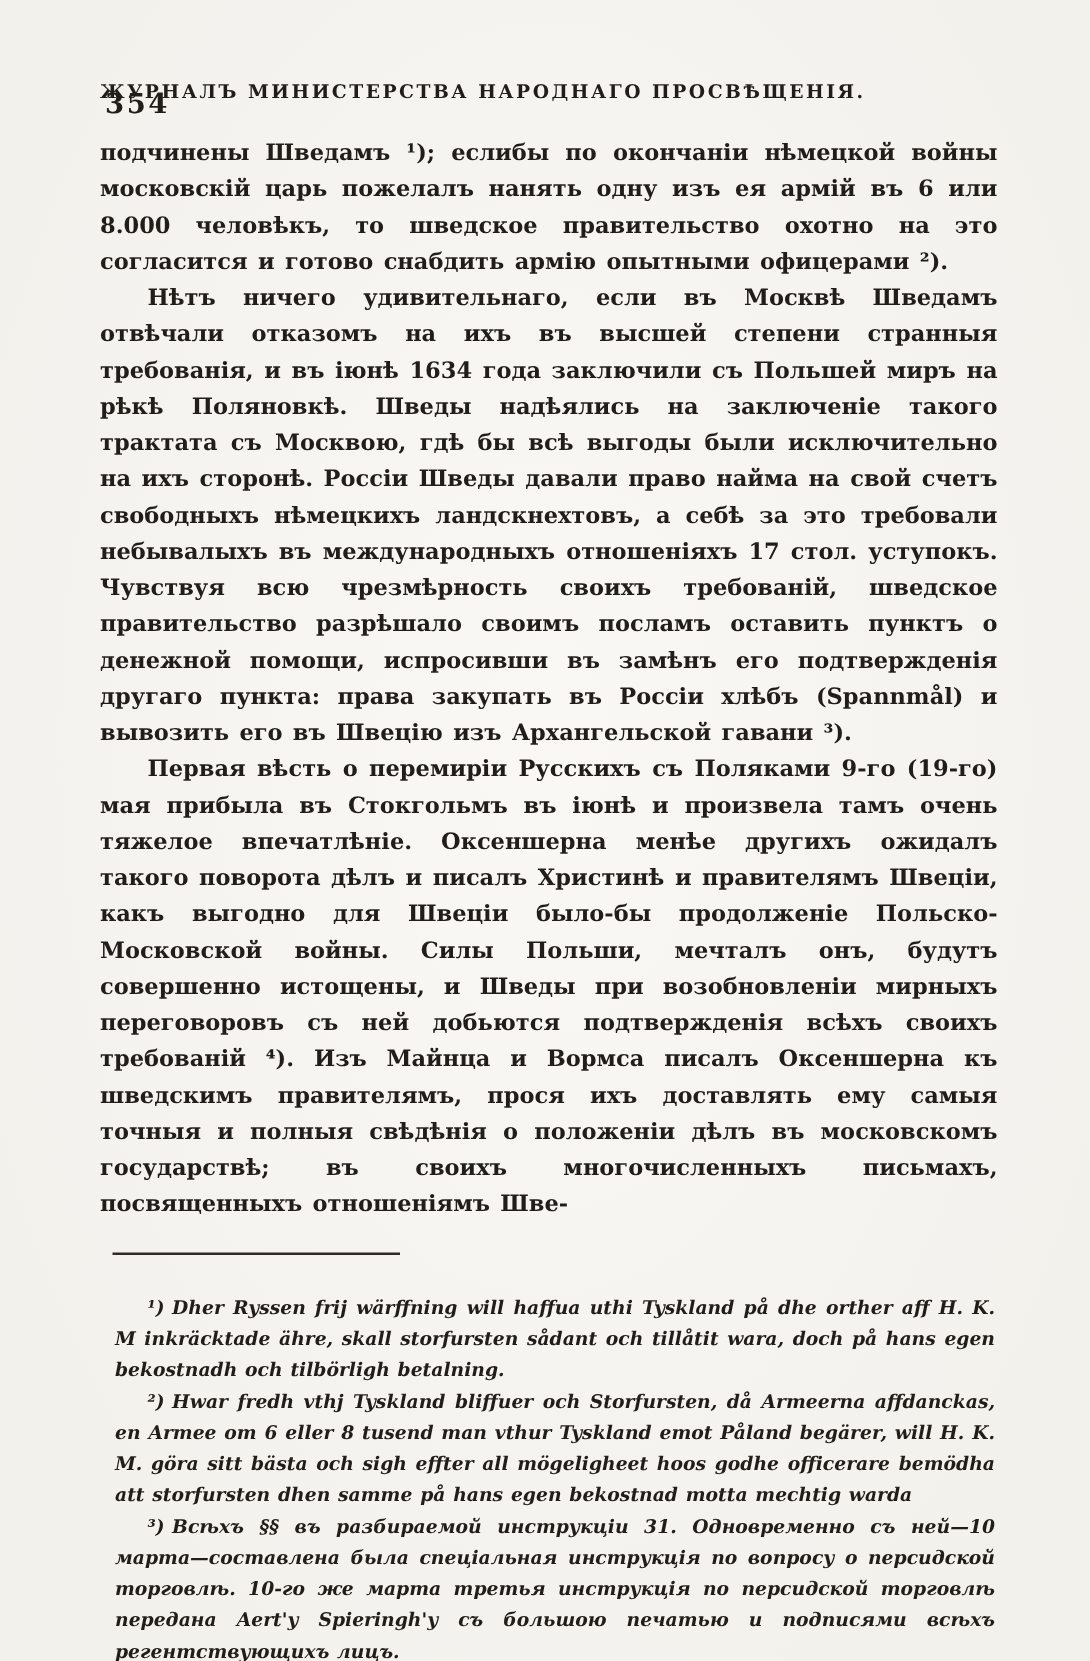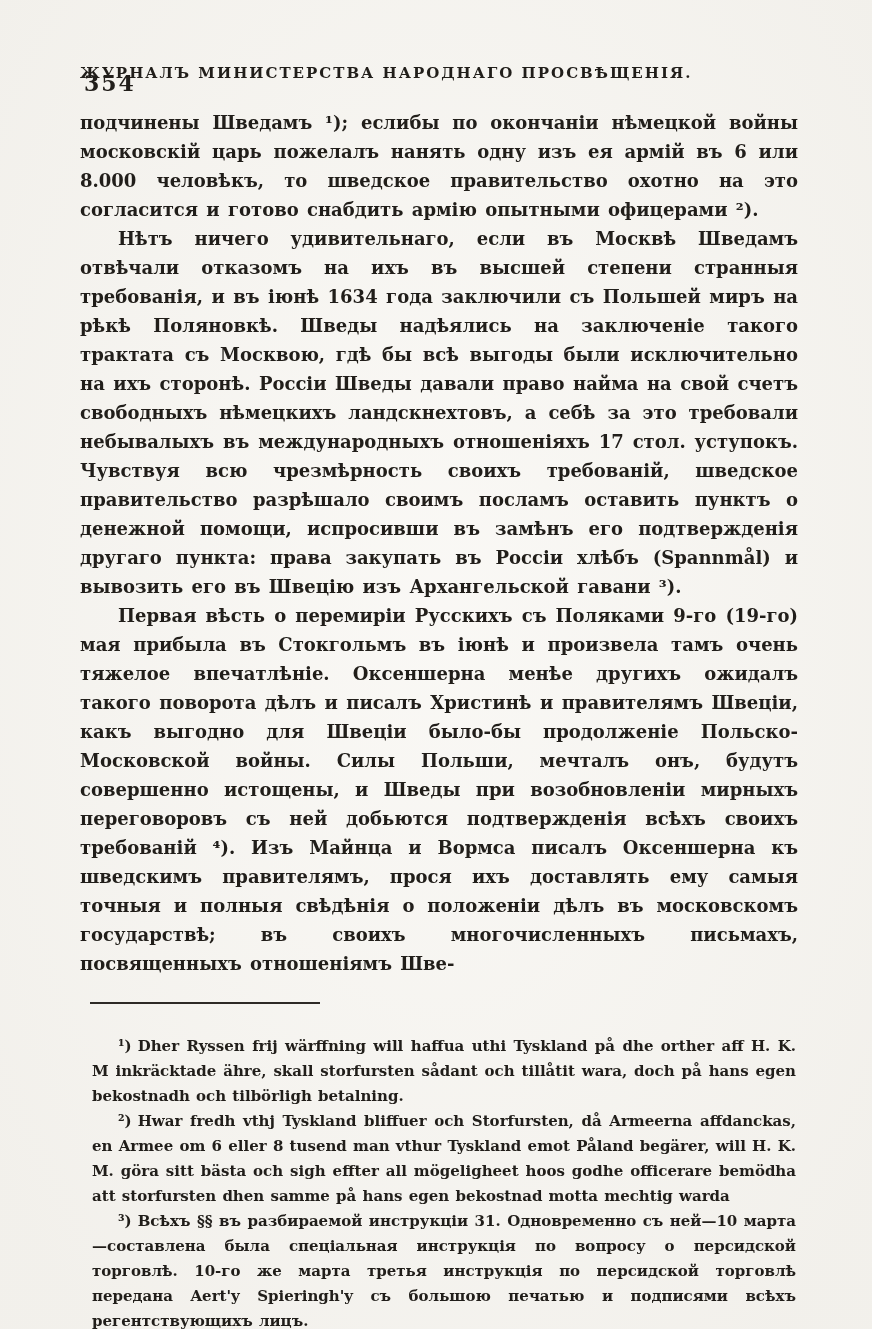--- a/index.html
+++ b/index.html
@@ -71,20 +71,21 @@
     font-weight: bold;
     line-height: 25px;
     text-align: justify;
     margin-left: 12px;
     margin-right: 2px;
     word-spacing: 1px;
   }
   .footnote {
     margin: 0;
     text-indent: 26px;
+    font-style: italic;
   }
   .fn-marker {
     margin-right: 6px;
   }
 </style>
 </head>
 <body>
 
 <div class="page">
 

